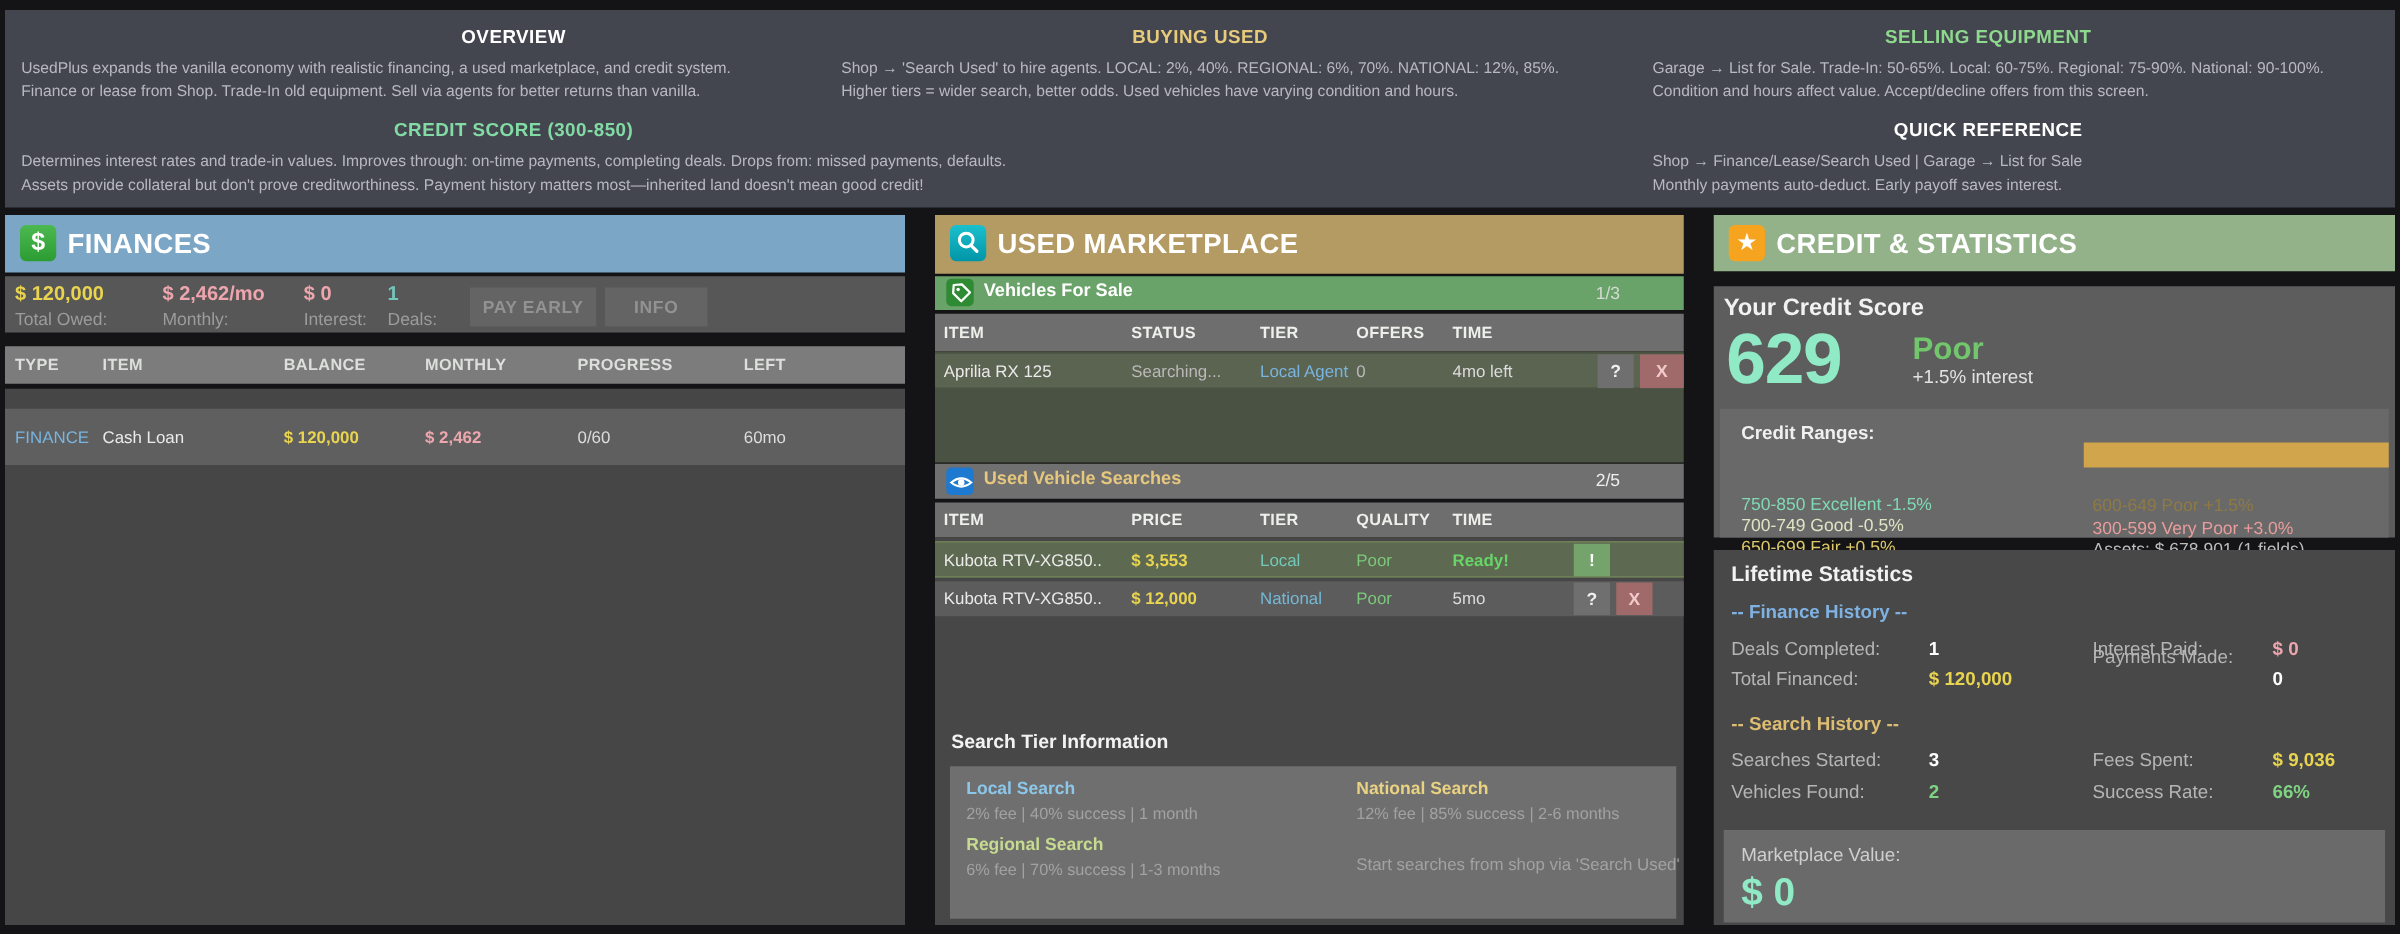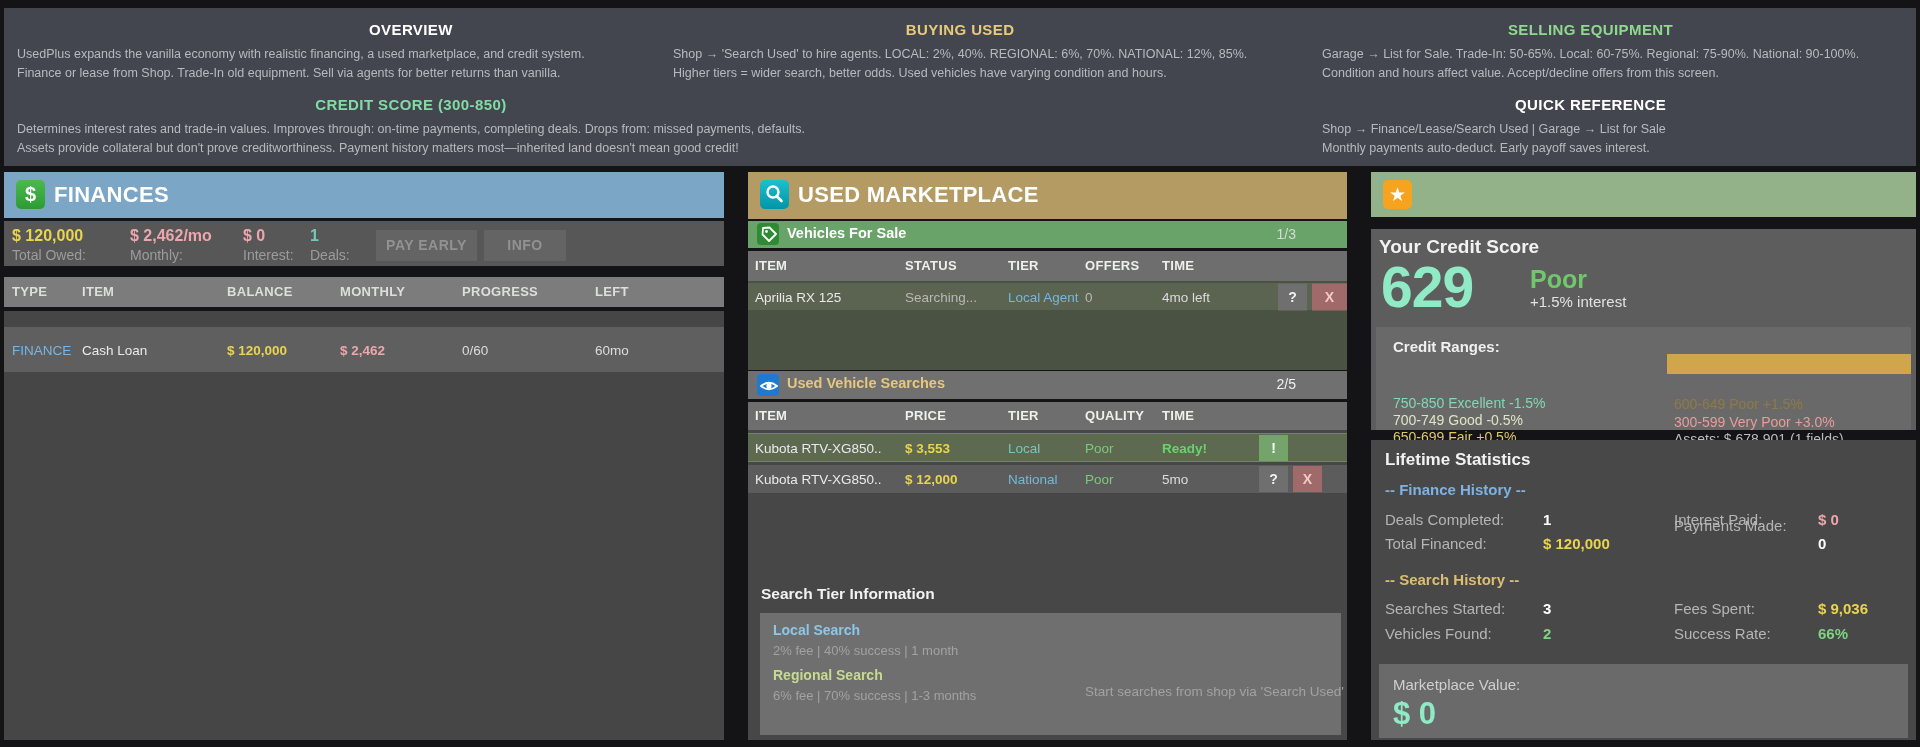--- a/index.html
+++ b/index.html
@@ -322,28 +322,33 @@
     <div class="tier-heading">Search Tier Information</div>
     <div class="tier-box">
       <div class="tier-cell tier-0">
           <div class="tier-name tone-tierblue">Local Search</div>
           <div class="tier-detail">2% fee | 40% success | 1 month</div>
         </div>
       <div class="tier-cell tier-1">
           <div class="tier-name tone-tierlime">Regional Search</div>
           <div class="tier-detail">6% fee | 70% success | 1-3 months</div>
         </div>
+      <div class="tier-cell tier-2">
+          <div class="tier-name tone-tiergold">National Search</div>
+          <div class="tier-detail">12% fee | 85% success | 2-6 months</div>
+        </div>
       <div class="tier-note">Start searches from shop via 'Search Used'</div>
     </div>
   </div>
 </div>
 
 <div class="panel" id="credit">
   <div class="panel-header" id="crd-header">
     <div class="ph-icon icon-star">★</div>
+    <div class="ph-title">CREDIT &amp; STATISTICS</div>
   </div>
   <div class="crd-body">
     <div class="score-label">Your Credit Score</div>
     <div class="score-num">629</div>
     <div class="score-rating">Poor</div>
     <div class="score-interest">+1.5% interest</div>
     <div class="ranges-box">
       <div class="ranges-heading">Credit Ranges:</div>
       <div class="highlight-bar"></div>
       <div id="ranges-left">

